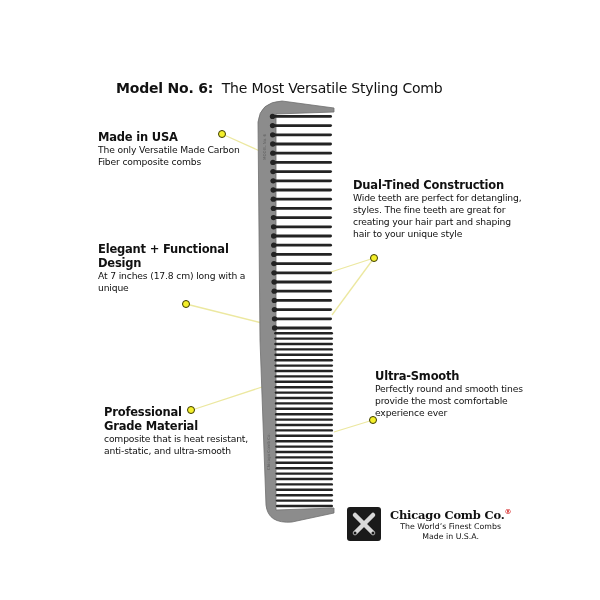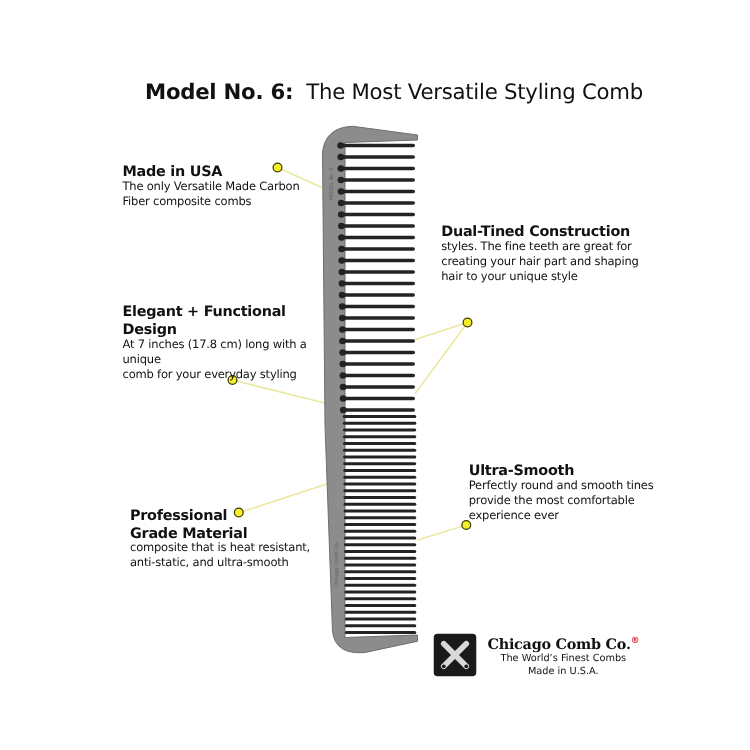--- a/index.html
+++ b/index.html
@@ -1,18 +1,18 @@
 <!DOCTYPE html>
 <html><head>
 <meta charset="utf-8">
 <style>
   html, body { margin: 0; padding: 0; background: #ffffff; }
   body { width: 600px; height: 600px; position: relative; overflow: hidden;
          font-family: "DejaVu Sans", "Liberation Sans", sans-serif; color: #111; }
-  .title { position: absolute; left: 116px; top: 64px; font-size: 17px; letter-spacing: -0.2px; white-space: nowrap; }
+  .title { position: absolute; left: 116px; top: 80px; font-size: 14px; letter-spacing: -0.2px; white-space: nowrap; }
   .title .strong { font-weight: bold; }
   .block { position: absolute; }
   .block h3 { margin: 0; font-size: 11.5px; font-weight: bold; line-height: 14px; letter-spacing: -0.2px; }
   .block p { margin: 0; font-size: 9.2px; line-height: 12px; letter-spacing: -0.15px; }
   .dot { position: absolute; width: 8px; height: 8px; border-radius: 50%;
          background: #f4ef2a; border: 1.2px solid #3a3a00; box-sizing: border-box; }
   svg.art { position: absolute; left: 0; top: 0; }
   .logo { position: absolute; left: 347px; top: 507px; display: flex; align-items: center; }
   .logo-mark { width: 34px; height: 34px; background: #1a1a1a; border-radius: 3px; position: relative; }
   .logo-text { margin-left: 9px; text-align: center; }
@@ -141,29 +141,29 @@
 <div class="dot" style="left:187px; top:406px;"></div>
 
 <div class="block" style="left:98px; top:102px; width:170px;margin-top:28px;">
   <h3>Made in USA</h3>
   <p>The only Versatile Made Carbon</p>
   <p>Fiber composite combs</p>
 </div>
 
 <div class="block" style="left:353px; top:178px; width:190px;">
   <h3>Dual-Tined Construction</h3>
+  <p>Wide teeth are perfect for detangling,</p>
   <p>styles.  The fine teeth are great for</p>
   <p>creating your hair part and shaping</p>
   <p>hair to your unique style</p>
 </div>
 
 <div class="block" style="left:98px; top:242px; width:170px;">
   <h3>Elegant + Functional Design</h3>
   <p>At 7 inches (17.8 cm) long with a unique</p>
-  <p>comb for your everyday styling</p>
 </div>
 
 <div class="block" style="left:375px; top:369px; width:160px;">
   <h3>Ultra-Smooth</h3>
   <p>Perfectly round and smooth tines</p>
   <p>provide the most comfortable</p>
   <p>experience ever</p>
 </div>
 
 <div class="block" style="left:104px; top:405px; width:170px;">

